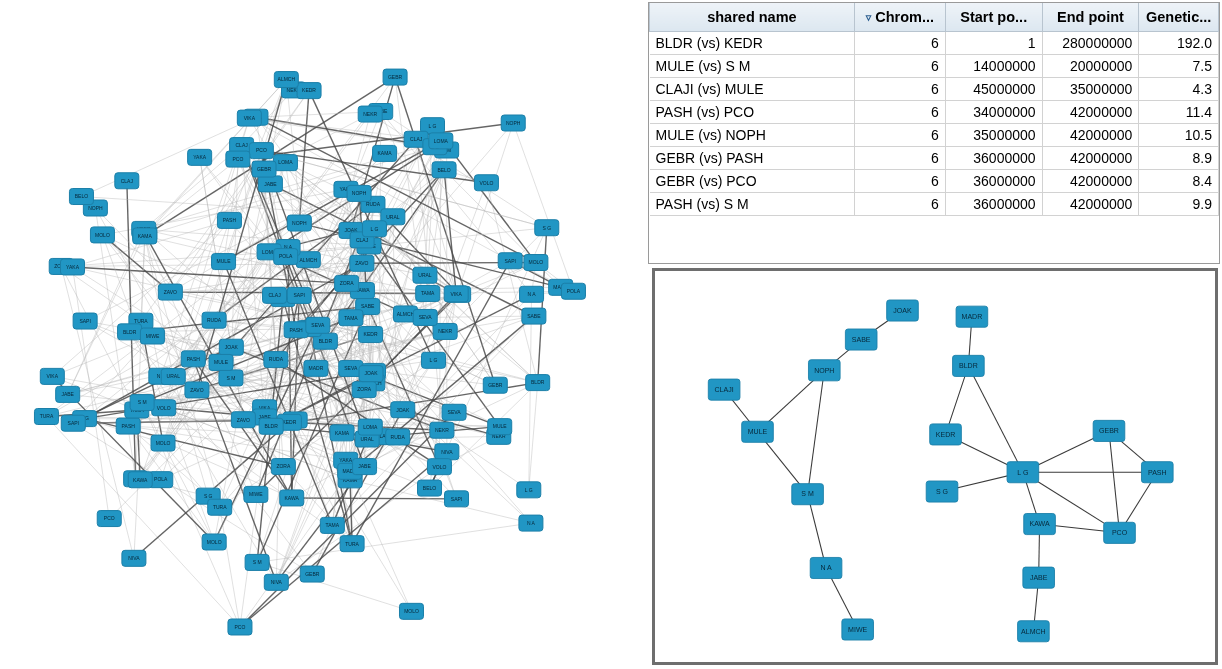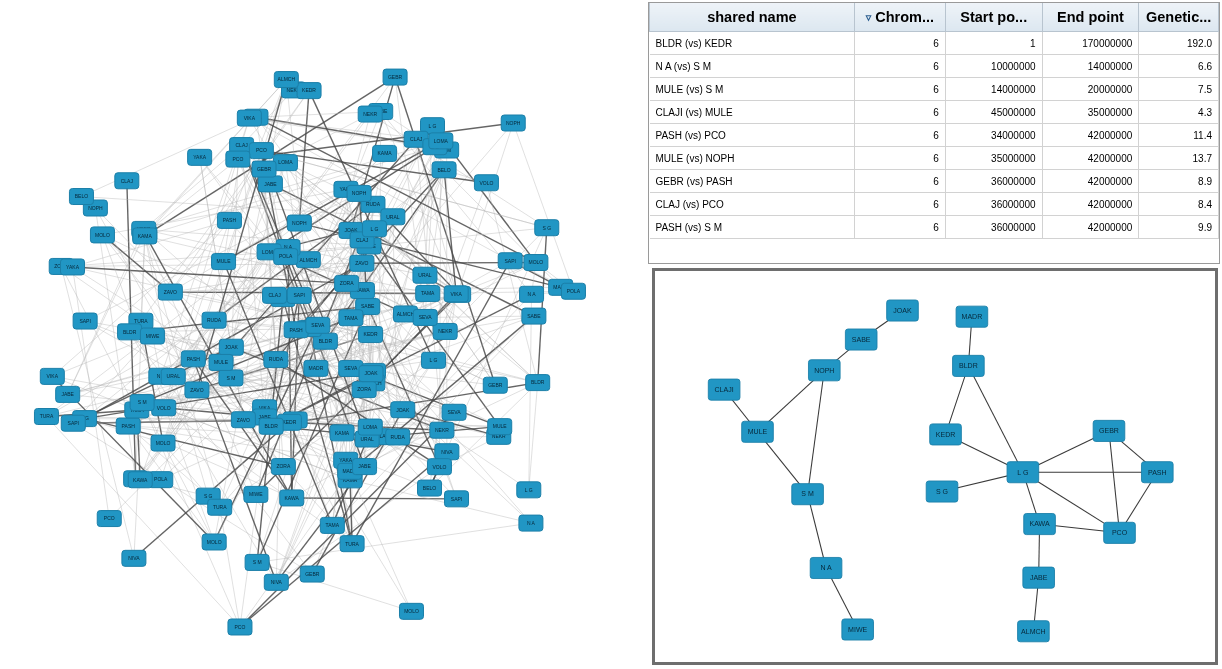--- a/index.html
+++ b/index.html
@@ -27,21 +27,21 @@
   }
   table.grid{border-collapse:collapse;width:100%;table-layout:fixed;font-size:14.5px;}
   table.grid th{
     background:linear-gradient(#eef3f8,#dce7f0);
     border:1px solid #b8c4cf;border-top:none;
     height:26px;font-weight:bold;color:#000;text-align:center;
     font-size:14.5px;
   }
   table.grid td{
     border-bottom:1px solid #d2d2d2;border-right:1px solid #d2d2d2;
-    height:22px;padding:0 6px;color:#000;background:#fff;font-size:10px;
+    height:22px;padding:0 6px;color:#000;background:#fff;font-size:14px;
     white-space:nowrap;overflow:hidden;text-overflow:ellipsis;
   }
   table.grid td.num{text-align:right;}
   table.grid td.name{text-align:left;}
   .filter-ic{display:inline-block;margin-right:4px;color:#2a5d8f;font-size:11px;vertical-align:1px;}
 
   
   #small-network{
     position:absolute;left:4px;top:268px;width:566px;height:397px;
     background:#ffffff;border:3px solid #6e6e6e;box-sizing:border-box;overflow:hidden;
@@ -1170,29 +1170,22 @@
             <th>
               <span>Genetic...</span>
             </th>
           </tr>
         </thead>
         <tbody id="table-body">
             <tr>
               <td class="name">BLDR (vs) KEDR</td>
               <td class="num">6</td>
               <td class="num">1</td>
-              <td class="num">170000000</td>
+              <td class="num">280000000</td>
               <td class="num">192.0</td>
-            </tr>
-            <tr>
-              <td class="name">N A (vs) S M</td>
-              <td class="num">6</td>
-              <td class="num">10000000</td>
-              <td class="num">14000000</td>
-              <td class="num">6.6</td>
             </tr>
             <tr>
               <td class="name">MULE (vs) S M</td>
               <td class="num">6</td>
               <td class="num">14000000</td>
               <td class="num">20000000</td>
               <td class="num">7.5</td>
             </tr>
             <tr>
               <td class="name">CLAJI (vs) MULE</td>
@@ -1206,31 +1199,31 @@
               <td class="num">6</td>
               <td class="num">34000000</td>
               <td class="num">42000000</td>
               <td class="num">11.4</td>
             </tr>
             <tr>
               <td class="name">MULE (vs) NOPH</td>
               <td class="num">6</td>
               <td class="num">35000000</td>
               <td class="num">42000000</td>
-              <td class="num">13.7</td>
+              <td class="num">10.5</td>
             </tr>
             <tr>
               <td class="name">GEBR (vs) PASH</td>
               <td class="num">6</td>
               <td class="num">36000000</td>
               <td class="num">42000000</td>
               <td class="num">8.9</td>
             </tr>
             <tr>
-              <td class="name">CLAJ (vs) PCO</td>
+              <td class="name">GEBR (vs) PCO</td>
               <td class="num">6</td>
               <td class="num">36000000</td>
               <td class="num">42000000</td>
               <td class="num">8.4</td>
             </tr>
             <tr>
               <td class="name">PASH (vs) S M</td>
               <td class="num">6</td>
               <td class="num">36000000</td>
               <td class="num">42000000</td>

